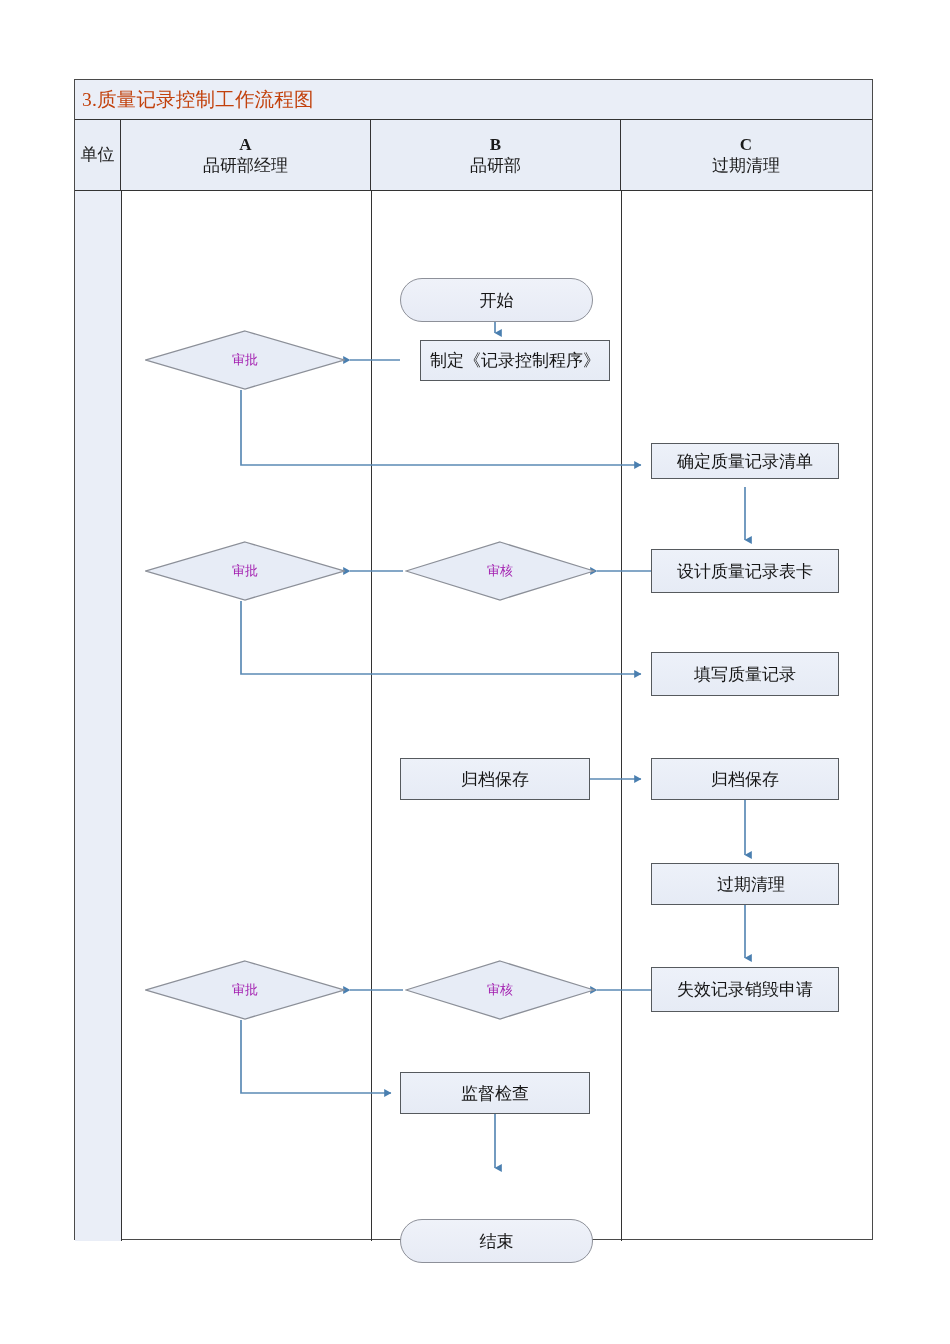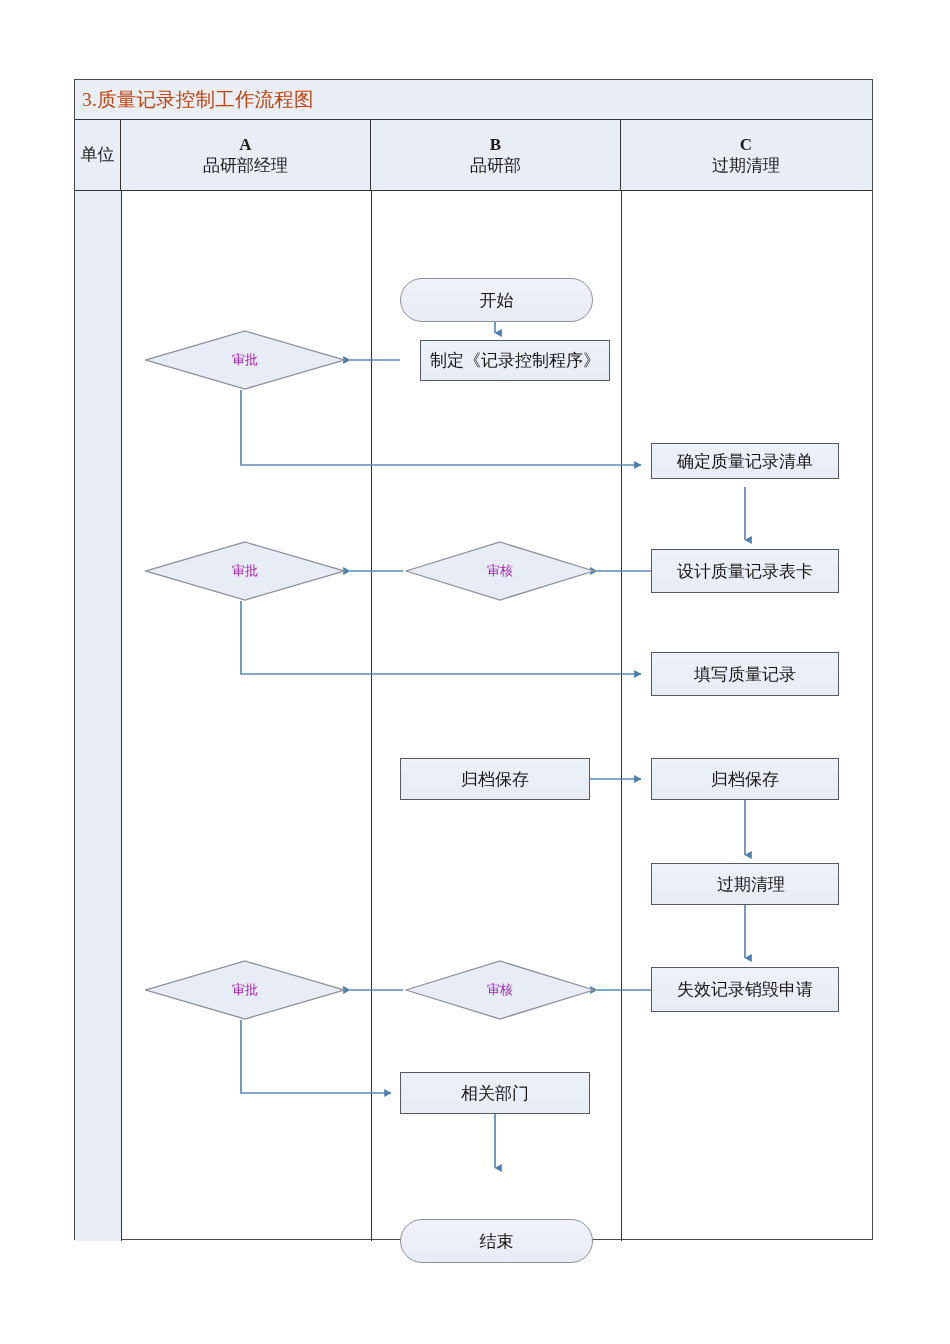--- a/index.html
+++ b/index.html
@@ -302,20 +302,20 @@
   </div>
 
   <div class="diamond-wrap" style="left:145px; top:960px; width:200px; height:60px;">
     <svg width="200" height="60" viewBox="0 0 200 60">
       <polygon points="100,1 199,30 100,59 1,30" fill="#e7ecf6" stroke="#8b8f98" stroke-width="1.3"></polygon>
     </svg>
     <span class="diamond-label">审批</span>
   </div>
 
   <div class="shape proc" style="left:400px; top:1072px; width:190px; height:42px;">
-    <span>相关部门</span>
+    <span>监督检查</span>
   </div>
 
   <div class="shape term" style="left:400px; top:1175px; width:193px; height:44px;">
     <span>结束</span>
   </div>
 
 </div>
 
 </body></html>

